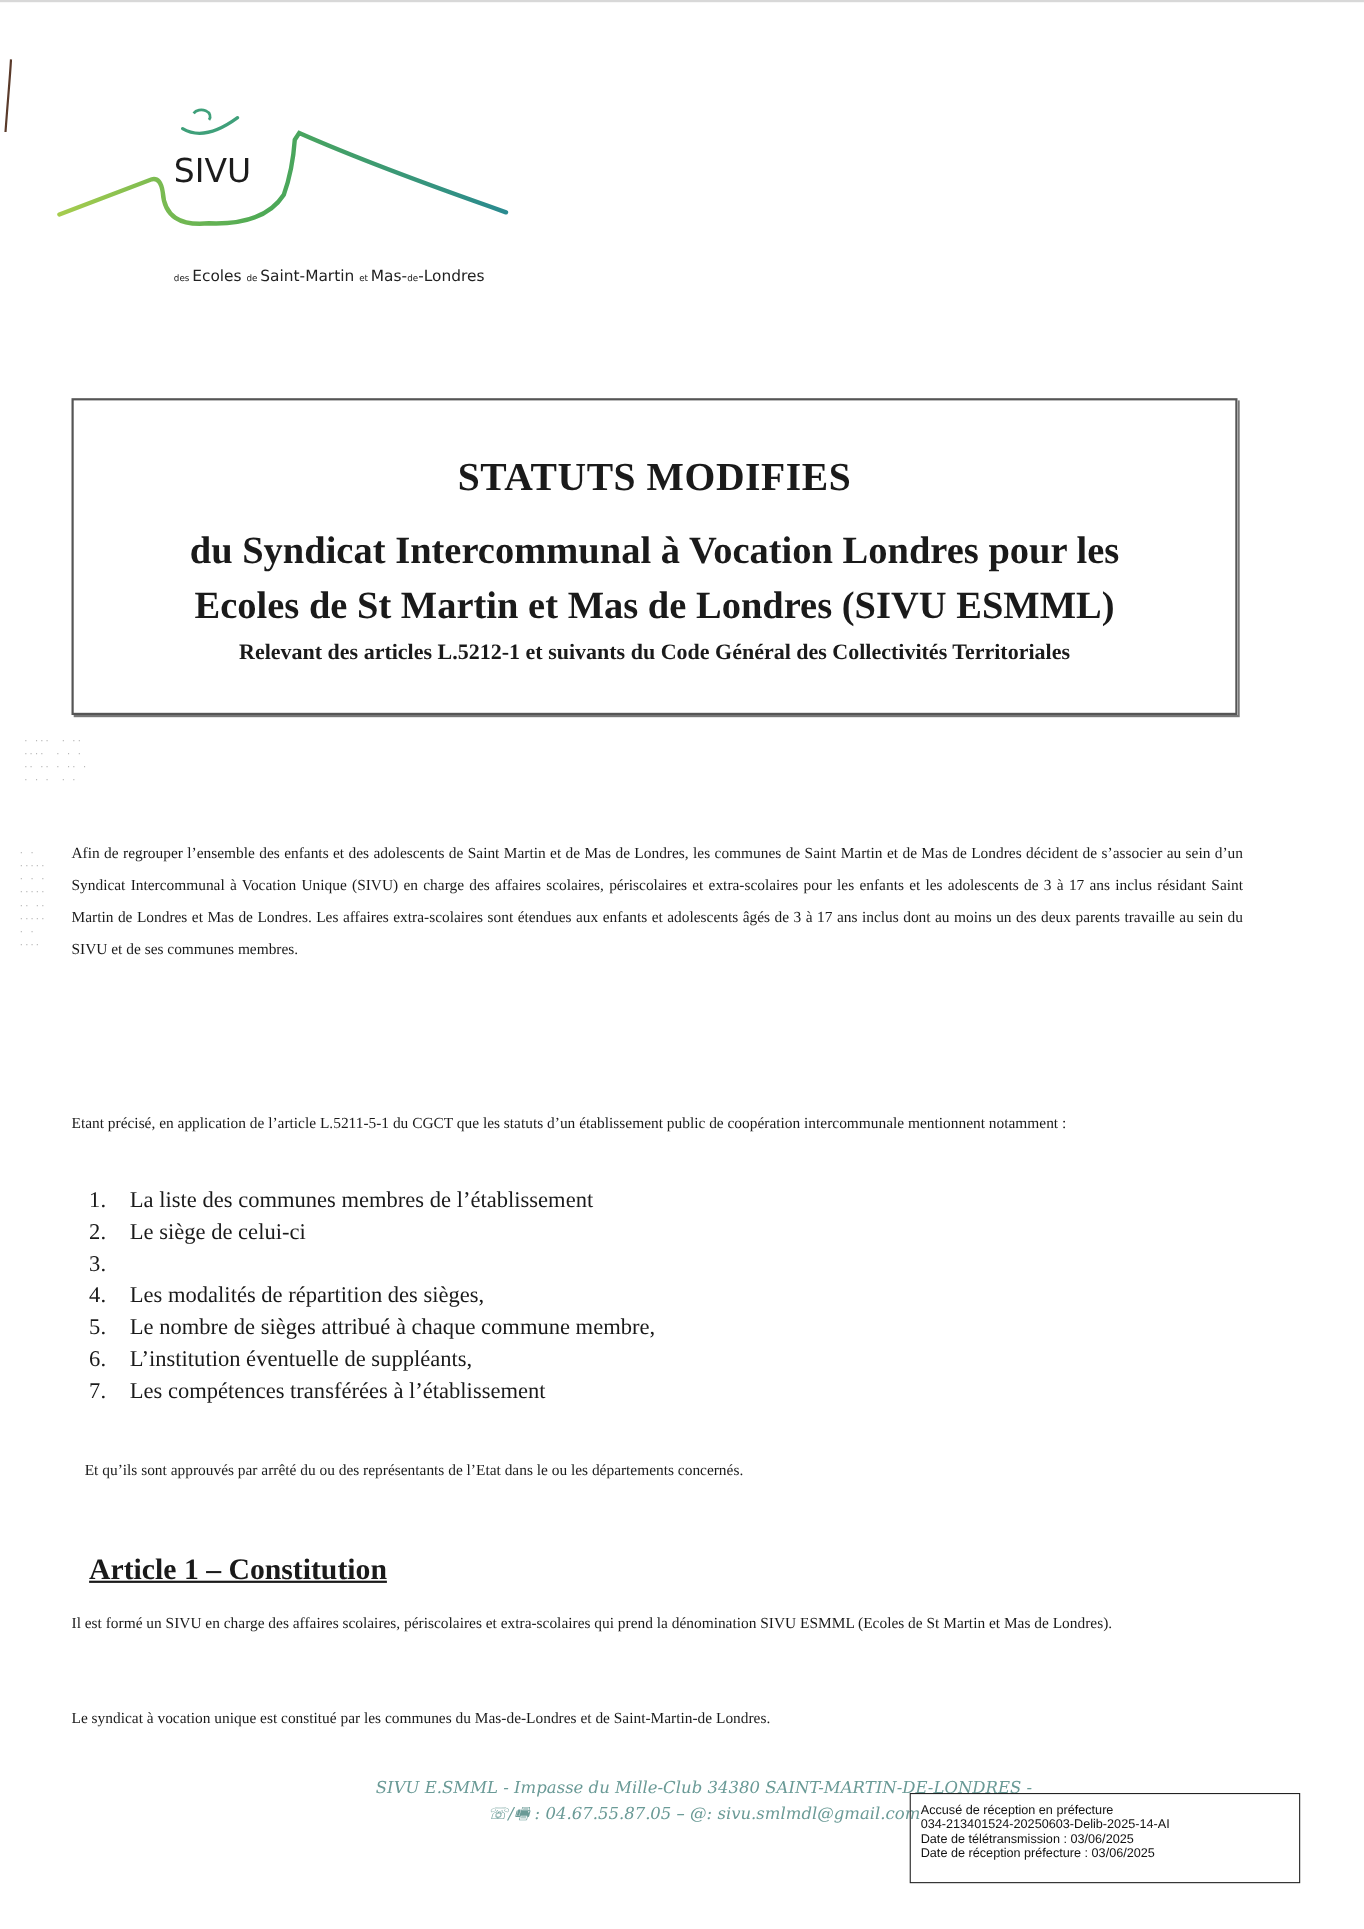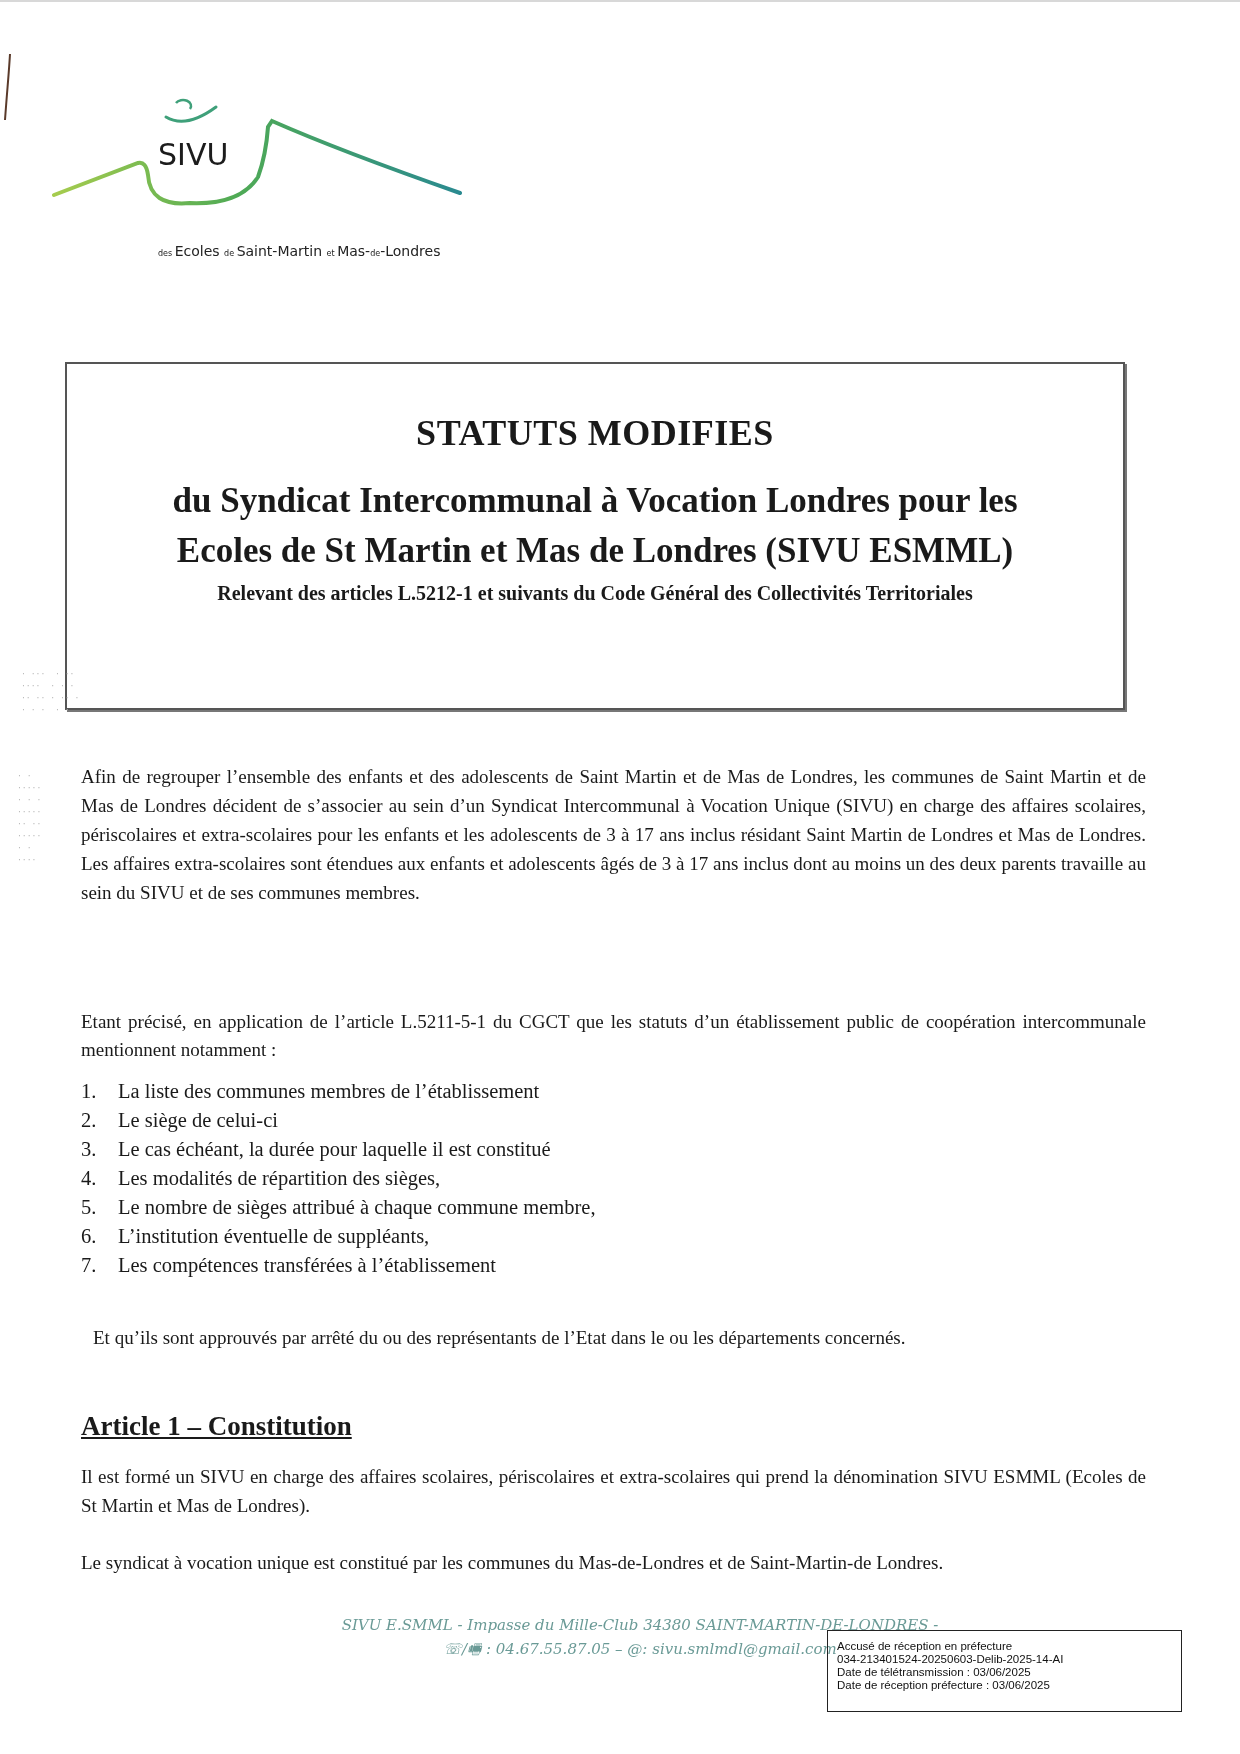--- a/index.html
+++ b/index.html
@@ -9,30 +9,30 @@
   }
   .page-edge { position: absolute; top: 0; left: 0; right: 0; height: 2px; background: #d8d8d8; }
   .pen-mark { position: absolute; left: 2px; top: 52px; width: 10px; height: 70px; }
   .logo { position: absolute; left: 40px; top: 95px; width: 440px; height: 170px; }
   .logo-sub {
     position: absolute; left: 158px; top: 243px; font-family: "DejaVu Sans", sans-serif;
     font-size: 14px; color: #222; white-space: nowrap;
   }
   .logo-sub .sm { font-size: 8px; }
   .title-box {
-    position: absolute; left: 65px; top: 362px; width: 1060px; height: 348px;
+    position: absolute; left: 65px; top: 362px; width: 1060px; height: 288px;
     border: 2px solid #555; box-shadow: 2px 2px 0 #777; box-sizing: border-box;
     text-align: center; font-family: "Liberation Serif", serif; font-weight: bold;
   }
   .title-1 { position: absolute; left: 0; right: 0; top: 48px; font-size: 36px; letter-spacing: 0.5px; }
   .title-2 { position: absolute; left: 0; right: 0; top: 112px; font-size: 35px; line-height: 50px; }
   .title-3 { position: absolute; left: 0; right: 0; top: 218px; font-size: 20px; }
   .braille { position: absolute; font-family: "DejaVu Sans", sans-serif; color: #b5b5b5; font-size: 9px; line-height: 12px; letter-spacing: 2px; }
   .text-block {
-    position: absolute; left: 81px; width: 1065px; font-size: 19px; line-height: 29px;
+    position: absolute; left: 65px; width: 1065px; font-size: 14px; line-height: 29px;
     text-align: justify; text-align-last: left;
   }
   .intro { top: 762px; }
   .intro p { margin: 0; }
   .para2 { top: 1008px; line-height: 28px; }
   .list { position: absolute; left: 81px; top: 1077px; font-size: 20.5px; line-height: 29px; margin: 0; padding: 0; list-style: none; }
   .list li { display: flex; }
   .list .num { width: 37px; display: inline-block; }
   .para3 { top: 1323px; margin-left: 12px; }
   .article-heading { position: absolute; left: 81px; top: 1411px; font-size: 27px; font-weight: bold; text-decoration: underline; }
@@ -96,21 +96,20 @@
     <li>
       <span class="num">1.</span>
       <span>La liste des communes membres de l’établissement</span>
     </li>
     <li>
       <span class="num">2.</span>
       <span>Le siège de celui-ci</span>
     </li>
     <li>
       <span class="num">3.</span>
-      <span>Le cas échéant, la durée pour laquelle il est constitué</span>
     </li>
     <li>
       <span class="num">4.</span>
       <span>Les modalités de répartition des sièges,</span>
     </li>
     <li>
       <span class="num">5.</span>
       <span>Le nombre de sièges attribué à chaque commune membre,</span>
     </li>
     <li>

